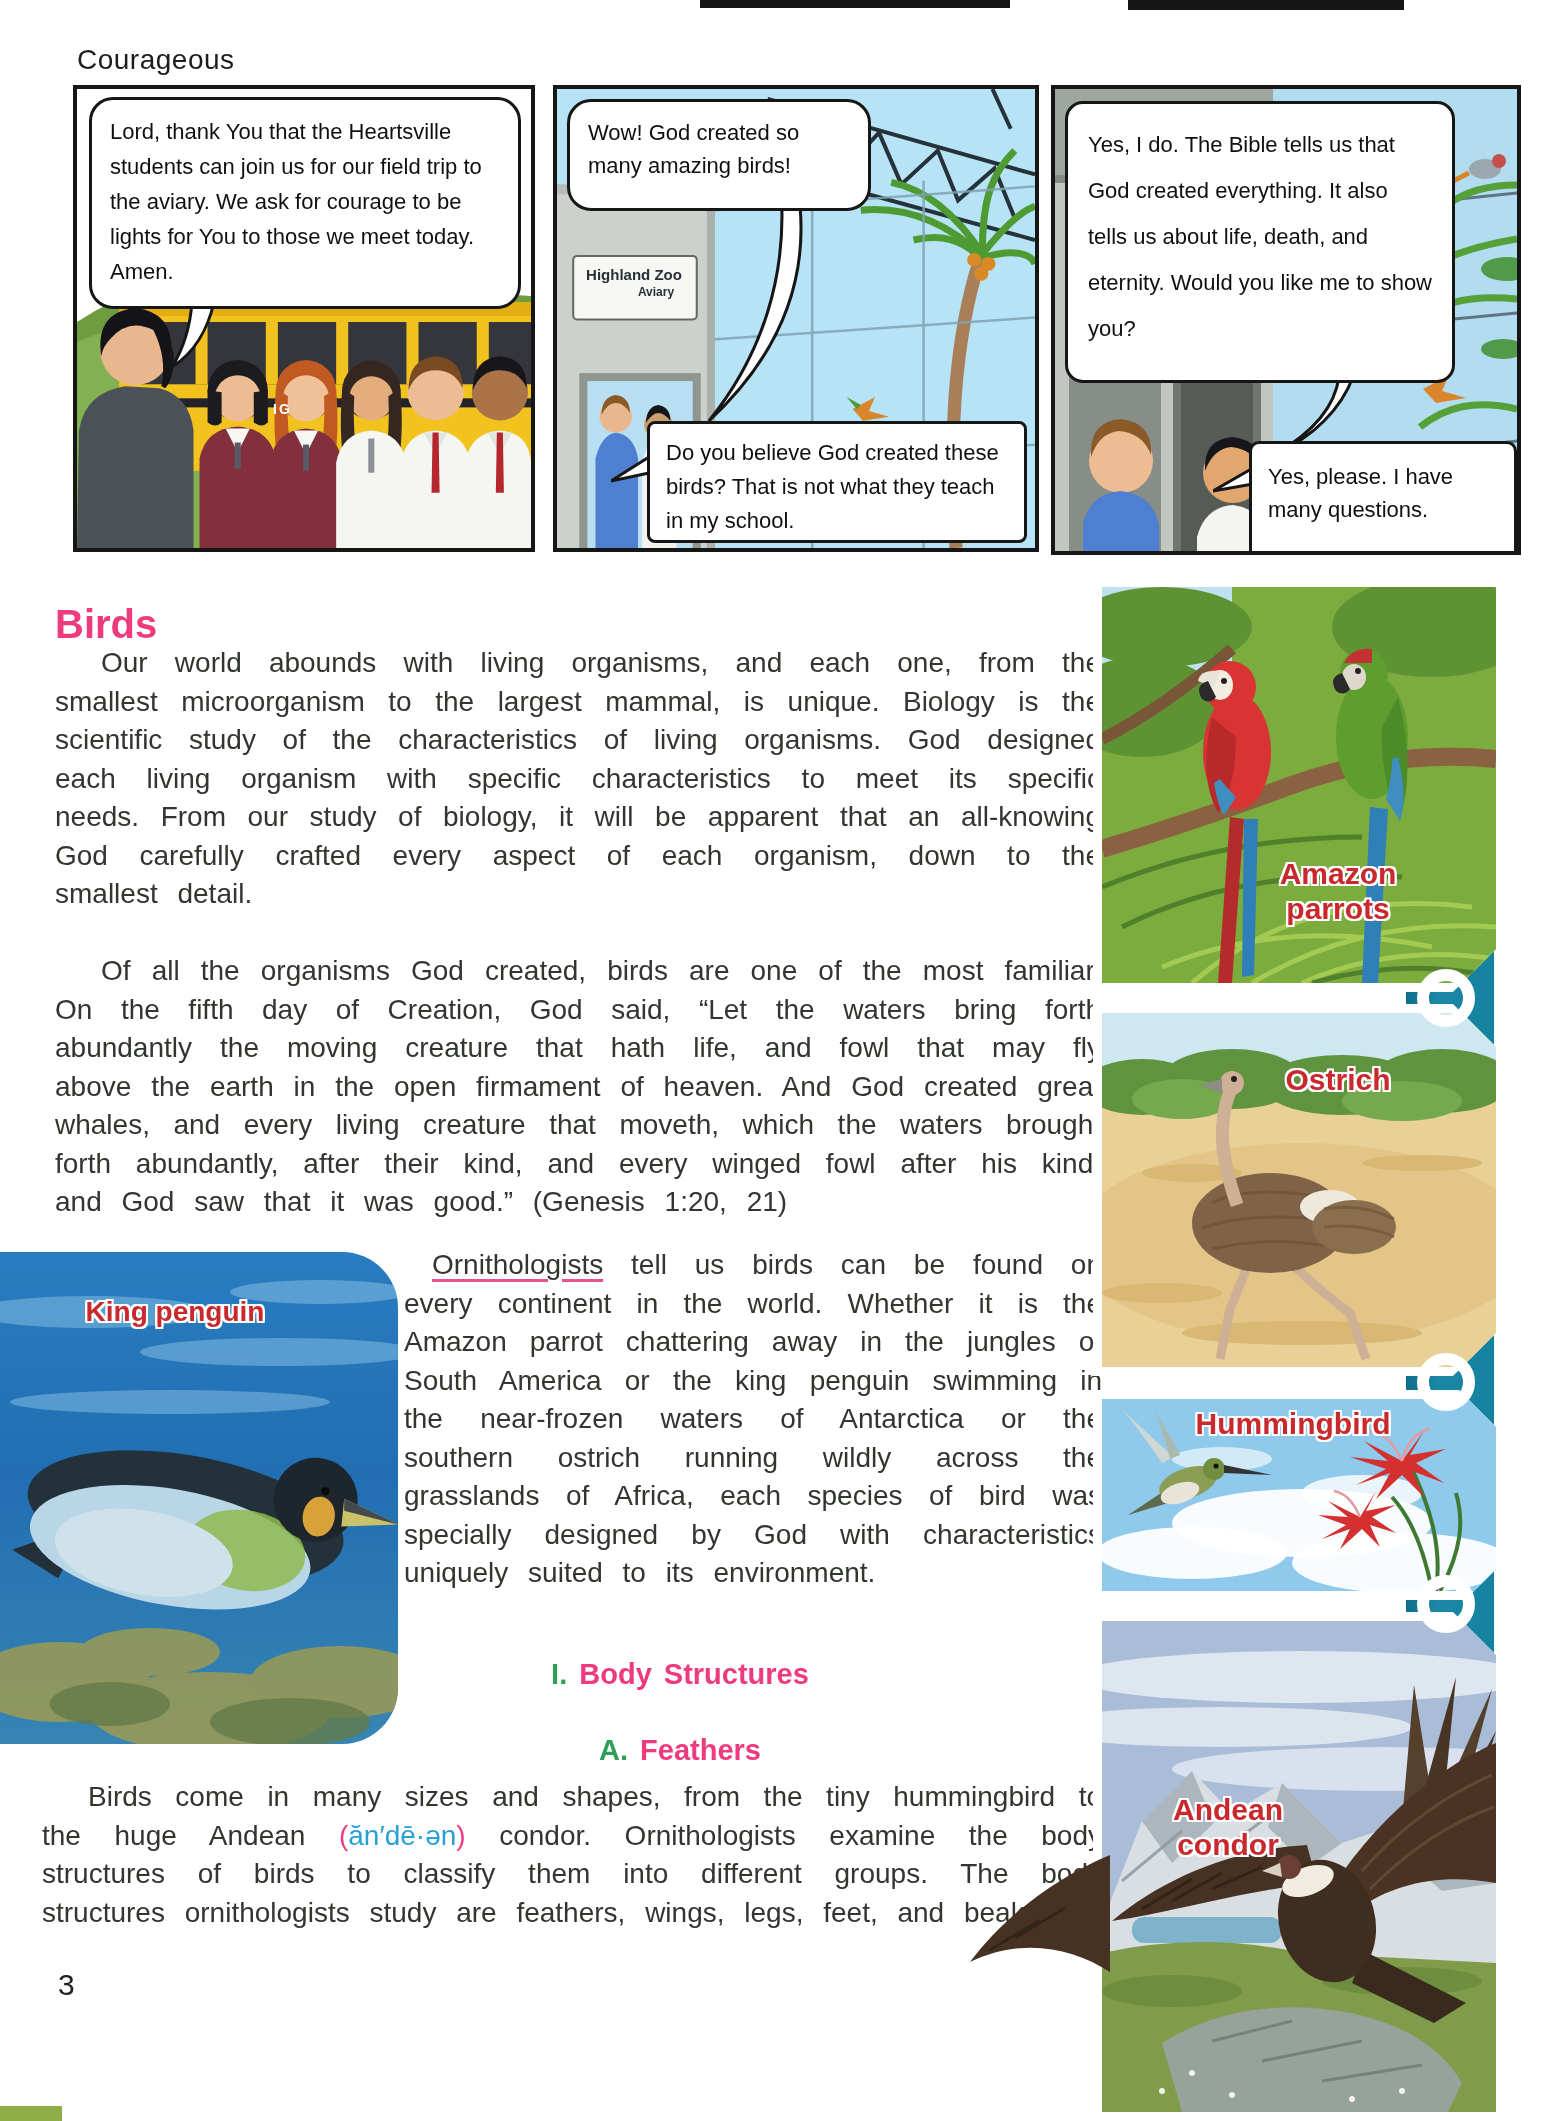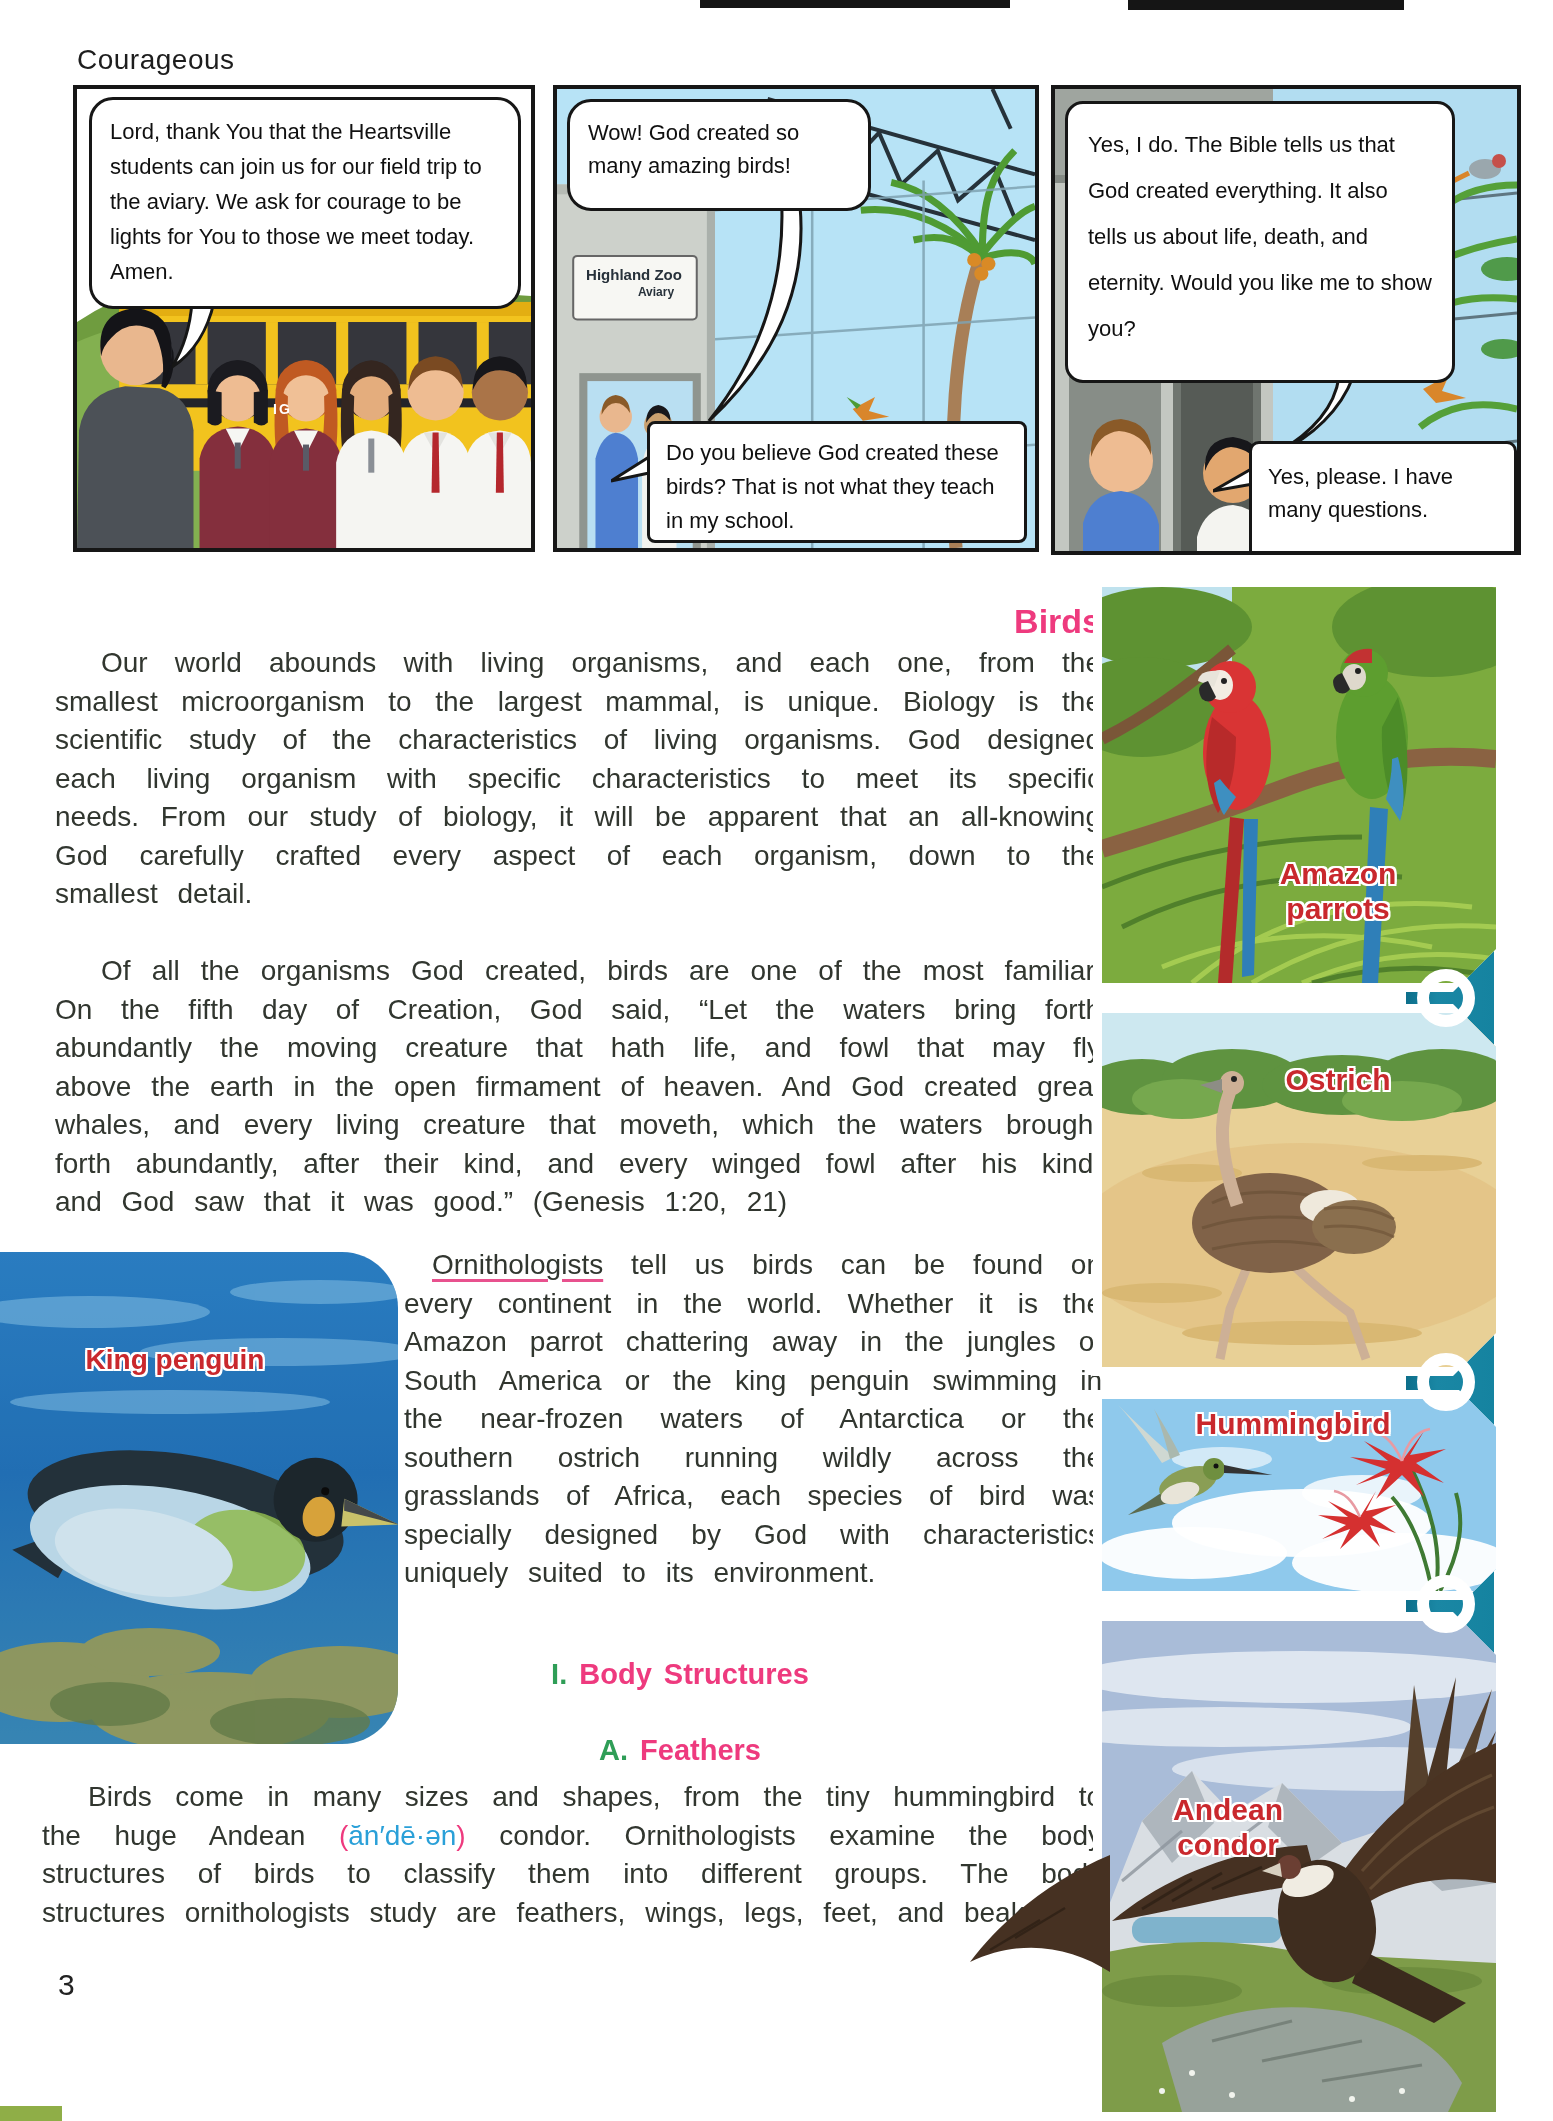--- a/index.html
+++ b/index.html
@@ -20,21 +20,21 @@
   .sign-text{position:absolute;z-index:2;text-align:center;color:#27313a;}
   .sign-line1{font-size:15px;font-weight:bold;line-height:20px;}
   .sign-line2{font-size:12px;font-weight:bold;line-height:15px;padding-left:44px;}
   .bus-text{position:absolute;z-index:2;color:#fff;font-weight:bold;font-size:14px;letter-spacing:2px;}
   
   .eyebrow{font-size:28px;color:#1d1d1d;letter-spacing:0.5px;}
   .body-text{
     font-size:28px;line-height:38.5px;color:#31362f;text-align:justify;word-spacing:12px;
   }
   .ind{text-indent:46px;}
-  .title-pink{font-size:34px;font-weight:bold;color:#ee3a7e;text-align:right;}
+  .title-pink{font-size:40px;font-weight:bold;color:#ee3a7e;text-align:left;}
   .heading{font-size:29px;font-weight:bold;text-align:center;word-spacing:4px;}
   .heading .num{color:#2f9e57;}
   .heading .txt{color:#ee3a7e;}
   .ul-pink{text-decoration:underline;text-decoration-color:#e8518e;text-decoration-thickness:2.5px;text-underline-offset:5px;}
   .pron{color:#2aa0d8;}
   .paren{color:#ee3a7e;}
   .pagenum{font-size:30px;color:#222;}
   
   .ribbon{position:absolute;left:1406px;top:596px;width:88px;height:1525px;z-index:1;
     background:linear-gradient(90deg,#0d6f8b 0%,#1a87a4 35%,#1583a0 100%);}
@@ -290,21 +290,21 @@
         <ellipse cx="175" cy="300" rx="142" ry="58" fill="#b9d6e6"></ellipse>
         <ellipse cx="250" cy="290" rx="60" ry="40" fill="#8fba4f" opacity="0.85"></ellipse>
         <ellipse cx="150" cy="310" rx="90" ry="42" fill="#cfe2ec"></ellipse>
         <circle cx="310" cy="228" r="42" fill="#1c262c"></circle>
         <ellipse cx="316" cy="244" rx="16" ry="20" fill="#d7a23a"></ellipse>
         <path d="M338,222 L396,238 L340,250 Z" fill="#c9c26a"></path>
         <path d="M338,222 L396,238 L340,234 Z" fill="#44494a"></path>
         <circle cx="318" cy="218" r="4" fill="#0a0a0a"></circle>
       </g>
     </svg>
-    <div class="photo-label" style="left:55px;top:42px;width:240px;font-size:28px;margin-top:48px;">King penguin</div>
+    <div class="photo-label" style="left:55px;top:42px;width:240px;font-size:28px;">King penguin</div>
   </div>
 
   <div class="abs body-text" style="left:404px;top:1246px;width:698px;text-indent:28px;">
     <span class="ul-pink">Ornithologists</span><span> tell us birds can be found on every continent in the world. Whether it is the Amazon parrot chattering away in the jungles of South America or the king penguin swimming in the near-frozen waters of Antarctica or the southern ostrich running wildly across the grasslands of Africa, each species of bird was specially designed by God with characteristics uniquely suited to its environment.</span>
   </div>
 
   <div class="abs heading" style="left:320px;top:1658px;width:720px;">
     <span class="num">I.</span>
     <span class="txt">Body Structures</span>
   </div>

